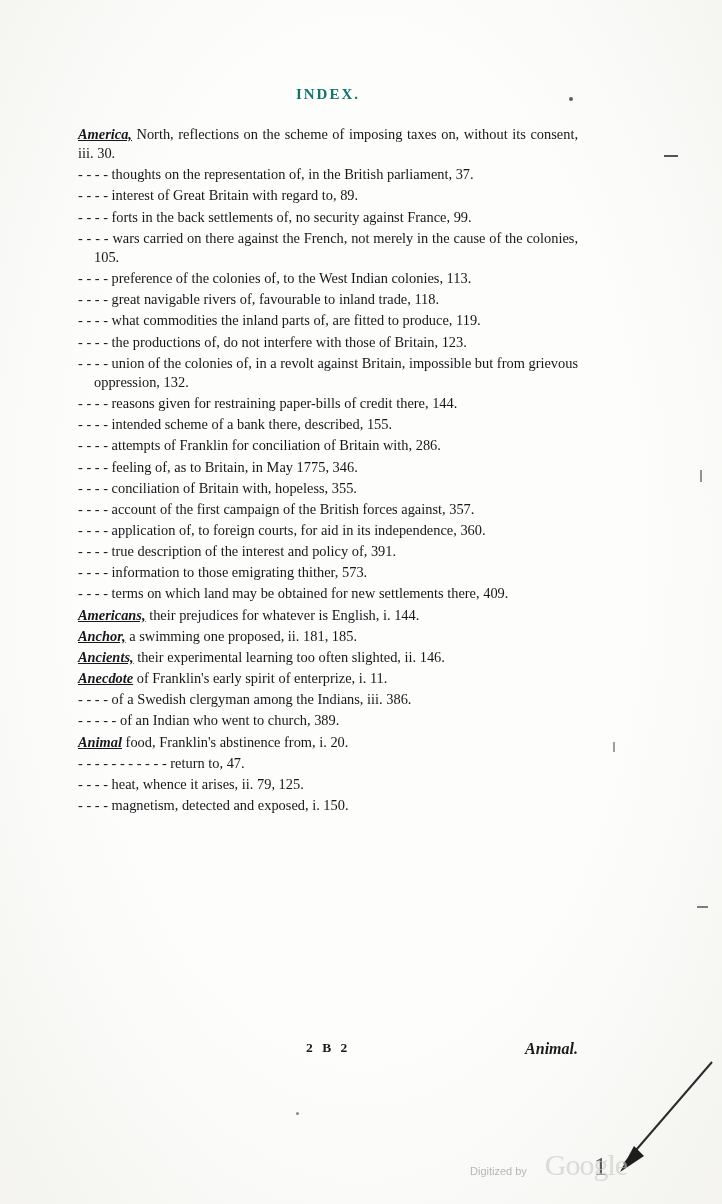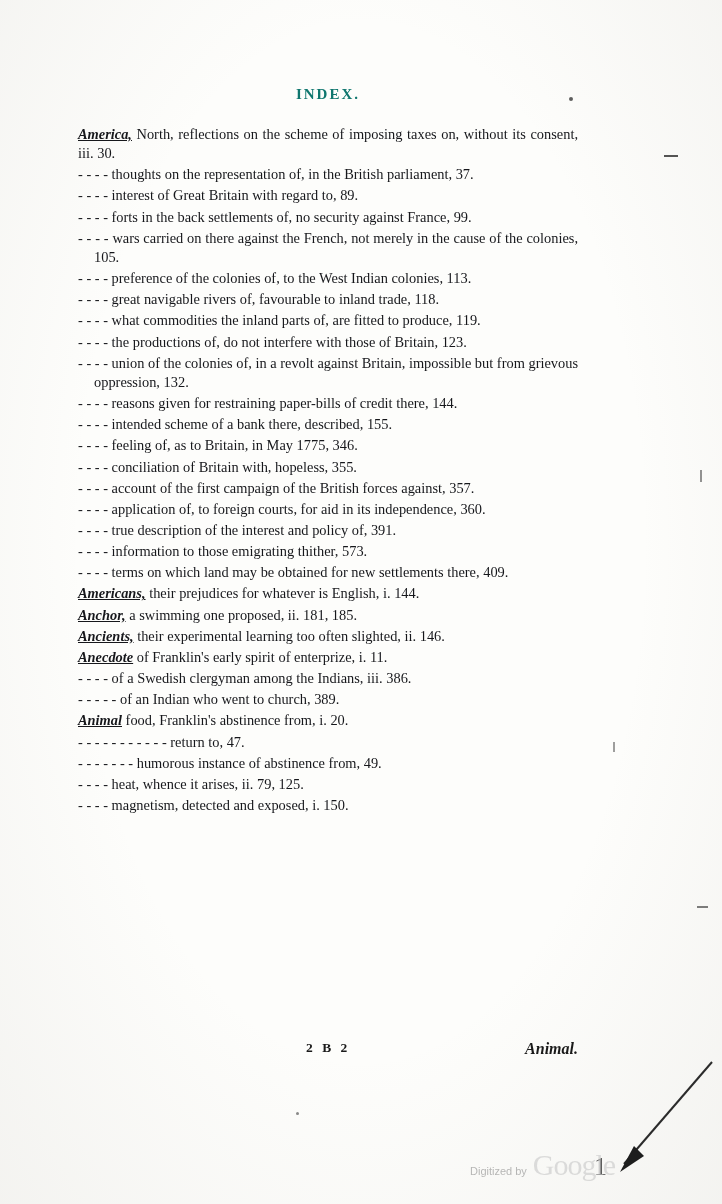--- a/index.html
+++ b/index.html
@@ -90,21 +90,21 @@
     font-style: italic;
     font-weight: bold;
     font-size: 16px;
   }
   .gfooter {
     position: absolute;
     left: 470px;
     top: 1148px;
     display: flex;
     align-items: baseline;
-    gap: 6px;
+    gap: 18px;
     opacity: 0.62;
   }
   .gfooter .digit {
     font-family: "Liberation Sans", sans-serif;
     font-size: 11px;
     color: #8d8d8d;
   }
   .gfooter .google {
     font-family: "Liberation Serif", serif;
     font-size: 30px;
@@ -161,36 +161,36 @@
         <div class="entry sub"><span>- - - - interest of Great Britain with regard to, 89.</span></div>
         <div class="entry sub"><span>- - - - forts in the back settlements of, no security against France, 99.</span></div>
         <div class="entry sub"><span>- - - - wars carried on there against the French, not merely in the cause of the colonies, 105.</span></div>
         <div class="entry sub"><span>- - - - preference of the colonies of, to the West Indian colonies, 113.</span></div>
         <div class="entry sub"><span>- - - - great navigable rivers of, favourable to inland trade, 118.</span></div>
         <div class="entry sub"><span>- - - - what commodities the inland parts of, are fitted to produce, 119.</span></div>
         <div class="entry sub"><span>- - - - the productions of, do not interfere with those of Britain, 123.</span></div>
         <div class="entry sub"><span>- - - - union of the colonies of, in a revolt against Britain, impossible but from grievous oppression, 132.</span></div>
         <div class="entry sub"><span>- - - - reasons given for restraining paper-bills of credit there, 144.</span></div>
         <div class="entry sub"><span>- - - - intended scheme of a bank there, described, 155.</span></div>
+        <div class="entry sub"><span>- - - - attempts of Franklin for conciliation of Britain with, 286.</span></div>
         <div class="entry sub"><span>- - - - feeling of, as to Britain, in May 1775, 346.</span></div>
         <div class="entry sub"><span>- - - - conciliation of Britain with, hopeless, 355.</span></div>
         <div class="entry sub"><span>- - - - account of the first campaign of the British forces against, 357.</span></div>
         <div class="entry sub"><span>- - - - application of, to foreign courts, for aid in its independence, 360.</span></div>
         <div class="entry sub"><span>- - - - true description of the interest and policy of, 391.</span></div>
         <div class="entry sub"><span>- - - - information to those emigrating thither, 573.</span></div>
         <div class="entry sub"><span>- - - - terms on which land may be obtained for new settlements there, 409.</span></div>
         <div class="entry ind"><span class="lead">Americans,</span><span> their prejudices for whatever is English, i. 144.</span></div>
         <div class="entry ind"><span class="lead">Anchor,</span><span> a swimming one proposed, ii. 181, 185.</span></div>
         <div class="entry ind"><span class="lead">Ancients,</span><span> their experimental learning too often slighted, ii. 146.</span></div>
         <div class="entry ind"><span class="lead">Anecdote</span><span> of Franklin's early spirit of enterprize, i. 11.</span></div>
         <div class="entry sub"><span>- - - - of a Swedish clergyman among the Indians, iii. 386.</span></div>
         <div class="entry sub"><span>- - - - - of an Indian who went to church, 389.</span></div>
         <div class="entry ind"><span class="lead">Animal</span><span> food, Franklin's abstinence from, i. 20.</span></div>
         <div class="entry sub"><span>- - - - - - - - - - - return to, 47.</span></div>
-        <div class="entry sub"><span>- - - - - - - humorous instance of abstinence from, 49.</span></div>
         <div class="entry sub"><span>- - - - heat, whence it arises, ii. 79, 125.</span></div>
         <div class="entry sub"><span>- - - - magnetism, detected and exposed, i. 150.</span></div>
       </div>
   </div>
 
   <div class="footline">
     <span class="sig">2 B 2</span>
     <span class="catch">Animal.</span>
   </div>
 

